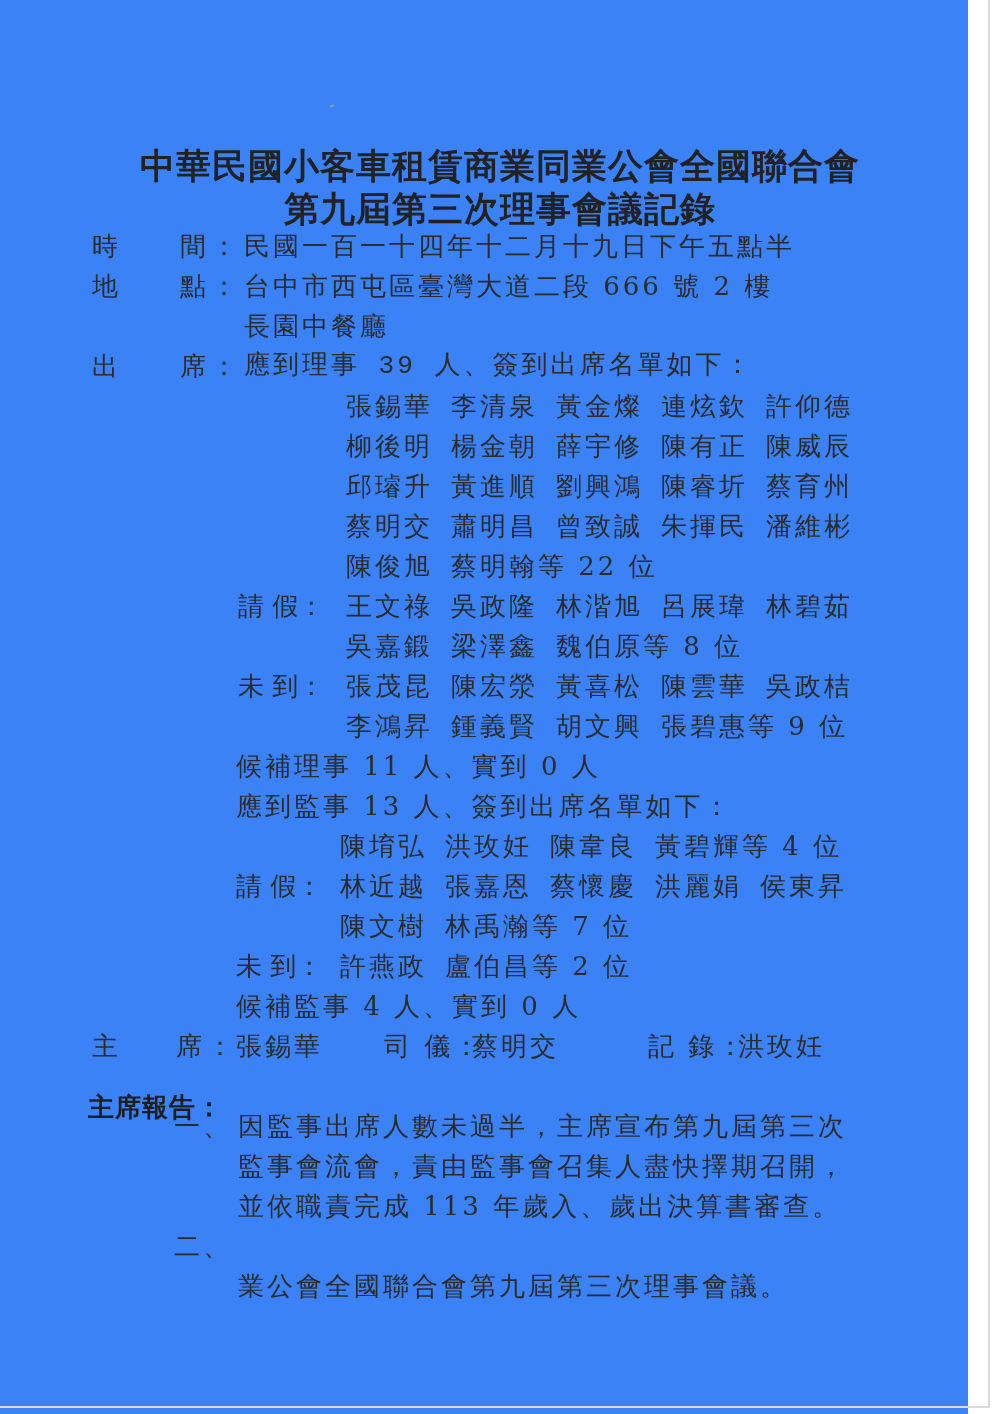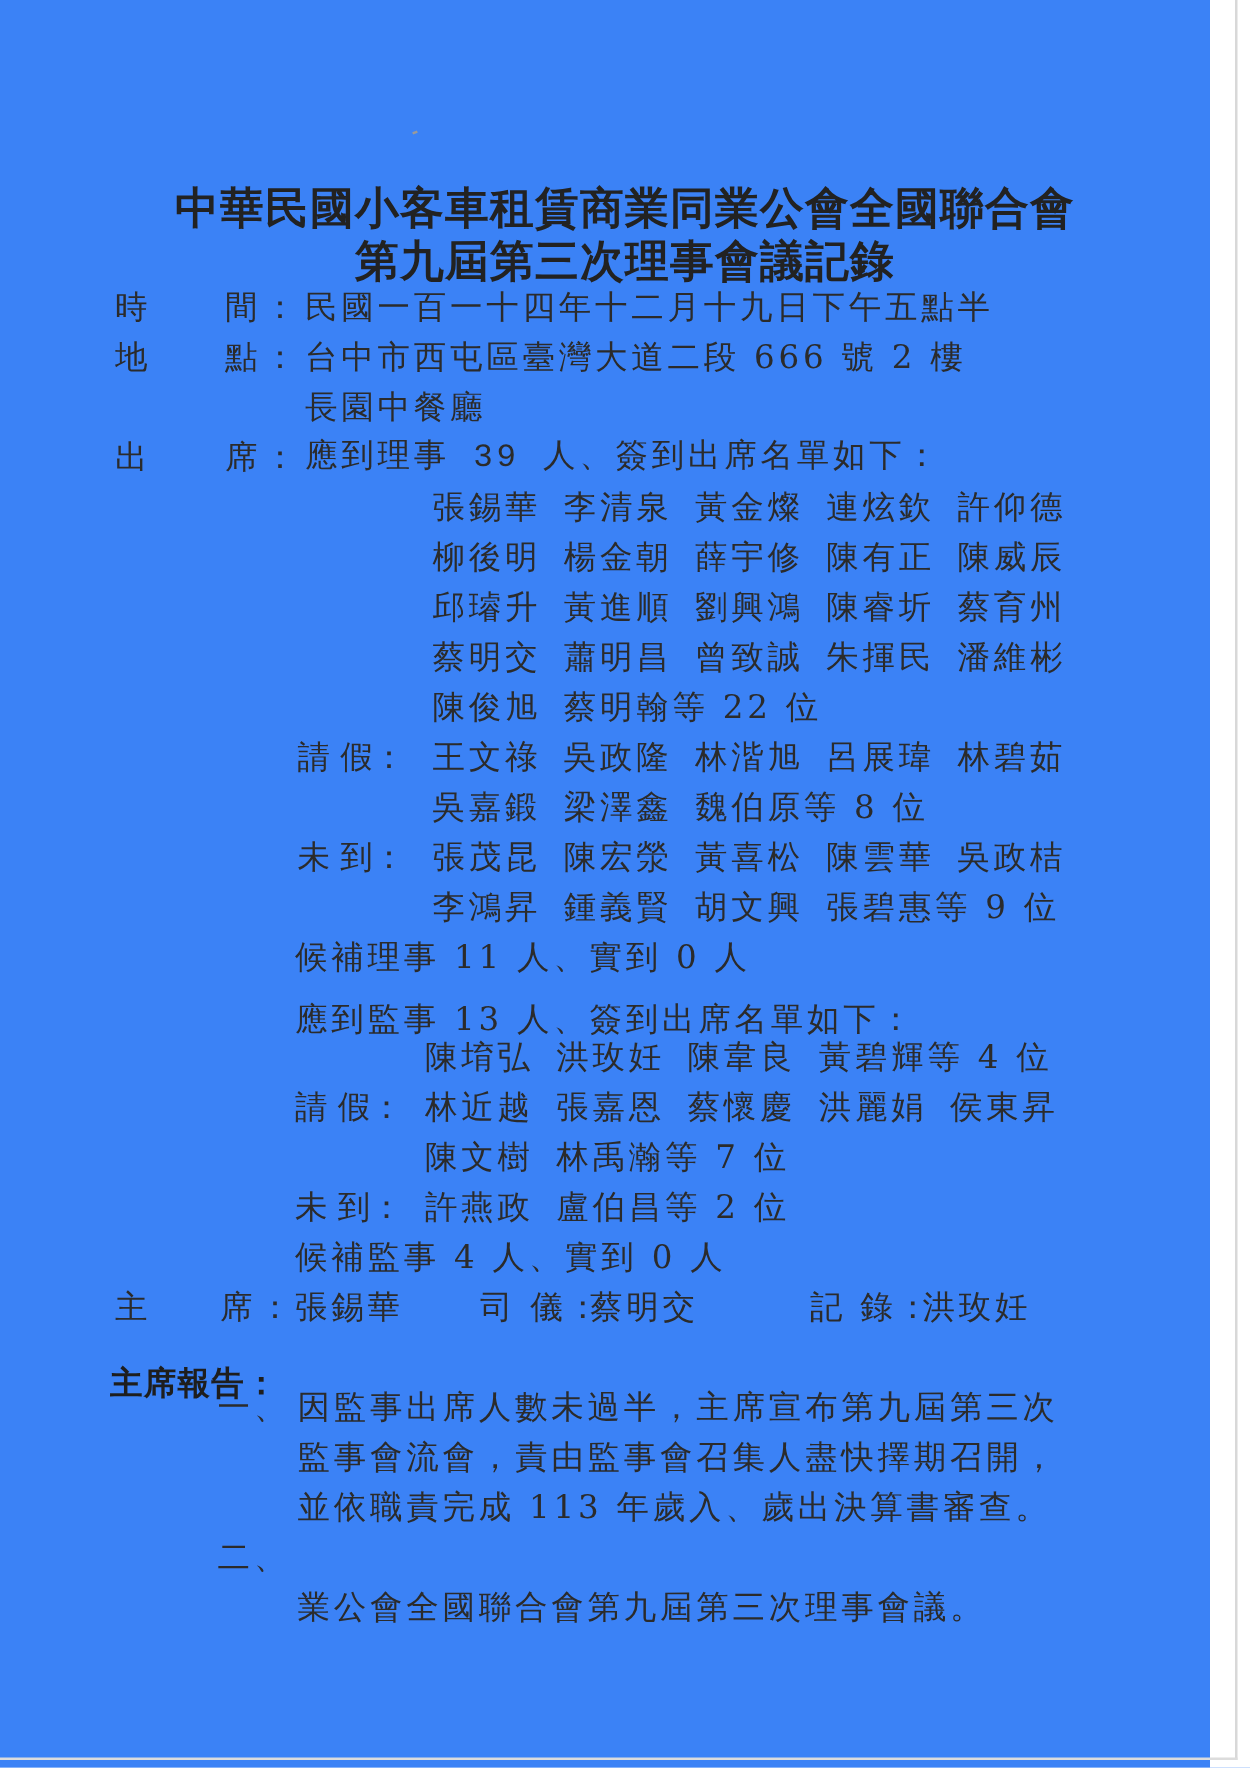--- a/index.html
+++ b/index.html
@@ -67,21 +67,21 @@
 
   <div class="lbl" style="left:238px; top:670px;">未 到：</div>
   <div class="line names" style="left:346px; top:670px;">
     <span>張茂昆</span><span>陳宏滎</span><span>黃喜松</span><span>陳雲華</span><span>吳政桔</span>
   </div>
   <div class="line names" style="left:346px; top:710px;text-align:center;">
     <span>李鴻昇</span><span>鍾義賢</span><span>胡文興</span><span>張碧惠等 9 位</span>
   </div>
 
   <div class="line" style="left:236px; top:750px;">候補理事 11 人、實到 0 人</div>
-  <div class="line" style="left:236px; top:790px;margin-top:10px;">應到監事 13 人、簽到出席名單如下：</div>
+  <div class="line" style="left:236px; top:790px;">應到監事 13 人、簽到出席名單如下：</div>
   <div class="line names" style="left:340px; top:830px;">
     <span>陳堉弘</span><span>洪玫妊</span><span>陳韋良</span><span>黃碧輝等 4 位</span>
   </div>
 
   <div class="lbl" style="left:236px; top:870px;">請 假：</div>
   <div class="line names" style="left:340px; top:870px;">
     <span>林近越</span><span>張嘉恩</span><span>蔡懷慶</span><span>洪麗娟</span><span>侯東昇</span>
   </div>
   <div class="line names" style="left:340px; top:910px;">
     <span>陳文樹</span><span>林禹瀚等 7 位</span>

